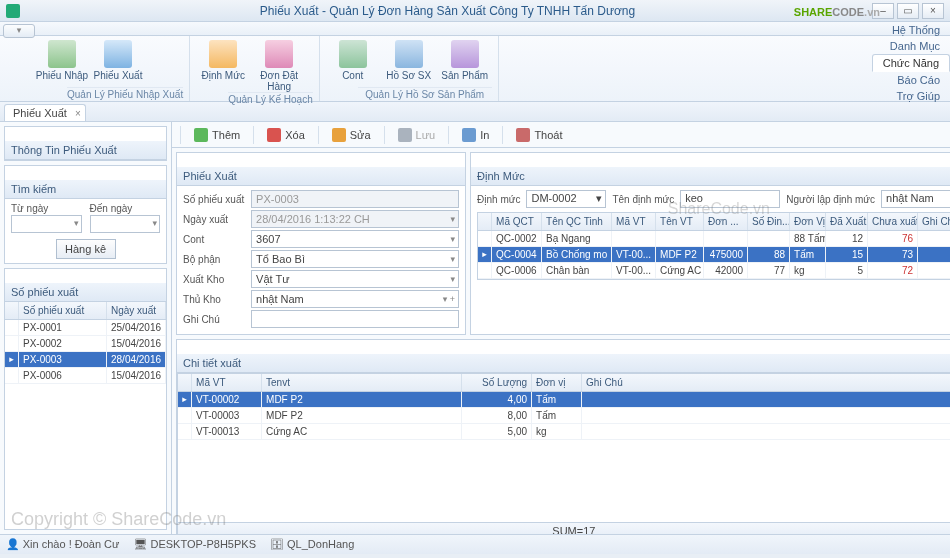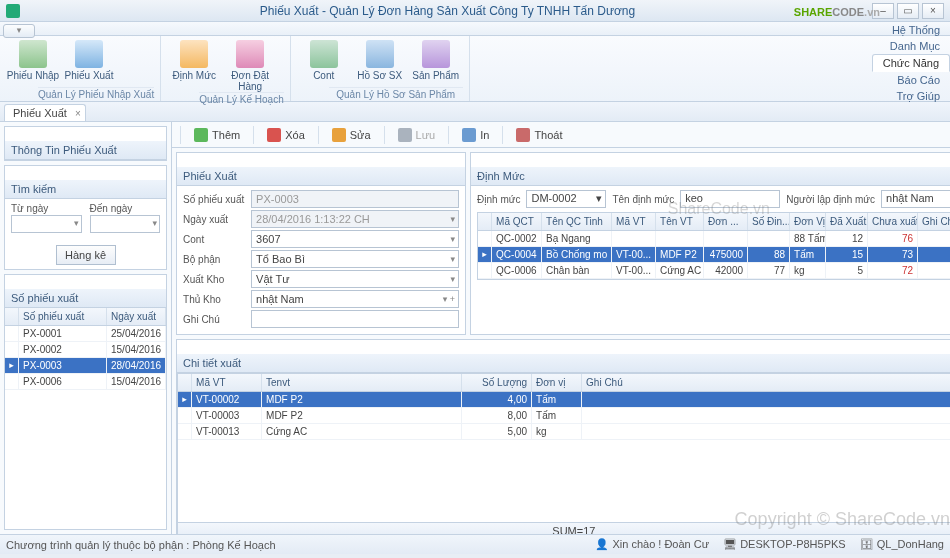--- a/index.html
+++ b/index.html
@@ -13,21 +13,21 @@
 .logo-share { position:absolute; right:70px; top:2px; font-weight:bold; color:#5aa500; font-size:15px;}
 .logo-share span{color:#888;}
 
 
 .menubar { height: 14px; background: linear-gradient(#f6f9fd,#e9f0f8); display: flex; align-items: flex-end; padding-left: 40px; border-bottom: 1px solid #c4d2e2; flex-direction: column; }
 .menubar .tab { padding: 2px 10px; color: #45668e; cursor: default; }
 .menubar .tab.active { background: #fff; border: 1px solid #c4d2e2; border-bottom: 1px solid #fff; border-radius: 3px 3px 0 0; color:#333;margin-left:40px; }
 .menu-corner { position:absolute; left:3px; top:24px; width:32px; height:14px; background:linear-gradient(#fcfdfe,#e4ecf5); border:1px solid #b7c4d3; border-radius:3px; font-size:9px; text-align:center; color:#888;}
 
 
-.ribbon { height: 66px; background: linear-gradient(#f9fbfe,#edf3fa); border-bottom: 1px solid #c4d2e2; display:flex; }
+.ribbon { height: 66px; background: linear-gradient(#f9fbfe,#edf3fa); border-bottom: 1px solid #c4d2e2; display:flex;padding-left:29px; }
 .rgroup { border-right:1px solid #d5e0ec; padding:2px 6px 0 6px; display:flex; flex-direction:column; }
 .rgroup-items { display:flex; gap:2px; flex:1;}
 .rbtn { width:54px; display:flex; flex-direction:column; align-items:center; padding-top:2px; cursor:default;}
 .rbtn .ricn { width:28px; height:28px; border-radius:3px; margin-bottom:2px;}
 .rbtn .rlbl { font-size:10px; color:#3c5a7c; text-align:center; line-height:11px;}
 .rgroup-title { font-size:10px; color:#6b87a7; text-align:center; padding:1px 0; border-top:1px solid #e0e8f2;margin-left:32px;}
 .ic1{background:linear-gradient(#cfe6cf,#8cc48c);} .ic2{background:linear-gradient(#d5e8f9,#7eb3e2);}
 .ic3{background:linear-gradient(#fde3c0,#f4b861);} .ic4{background:linear-gradient(#f6cfe1,#de8ab7);}
 .ic5{background:linear-gradient(#cde4d5,#8cc49c);} .ic6{background:linear-gradient(#e0d3f0,#b795db);}
 .ic7{background:linear-gradient(#cfe2f5,#8ab6df);}
@@ -40,21 +40,21 @@
 
 .main { display:flex; height:412px; }
 .leftpane { width:210px; border-right:1px solid #c4d2e2; background:#f7fafd; padding:4px; display:flex; flex-direction:column; gap:4px;}
 .rightpane { flex:1; background:#f7fafd; display:flex; flex-direction:column; }
 
 .panel { border:1px solid #c4d2e2; background:#fff; }
 .panel-h { background:linear-gradient(#eef4fb,#dfe9f5); border-bottom:1px solid #c4d2e2; padding:3px 6px; color:#3c5a7c; font-size:11px;margin-top:14px;}
 .panel-b { padding:4px 6px; }
 
 
-.search-b { display:flex; flex-direction:column; gap:8px;}
+.search-b { display:flex; flex-direction:column; gap:2px;}
 .search-row { display:flex; gap:8px;}
 .search-col { flex:1; display:flex; flex-direction:column;}
 .search-col label{color:#555; font-size:10px; margin-bottom:1px;}
 .inpdate { height:18px; border:1px solid #b7c4d3; background:#fff; width:100%; position:relative;}
 .inpdate .dd{position:absolute;right:2px;top:2px;color:#888;font-size:9px;}
 .listbtn { width:60px; height:20px; background:linear-gradient(#fdfdfd,#e7edf5); border:1px solid #b0bfd0; margin:4px auto 0; text-align:center; line-height:18px; color:#444;}
 
 
 .grid { border:1px solid #c4d2e2; }
 .ghead { display:flex; background:linear-gradient(#f3f7fc,#e4ecf6); border-bottom:1px solid #c4d2e2;}
@@ -93,21 +93,21 @@
 
 .chit-panel{ flex:1; display:flex; flex-direction:column;}
 .chit-grid{ flex:1; }
 .chit-footer{ background:linear-gradient(#f3f7fc,#e4ecf6); border-top:1px solid #c4d2e2; display:flex; justify-content:center; padding:2px; font-size:10px; color:#444;}
 .nav-footer{ height:18px; background:linear-gradient(#f3f7fc,#e4ecf6); border-top:1px solid #c4d2e2; display:flex; align-items:center; gap:2px; padding:0 4px; font-size:10px; color:#666;}
 .nav-footer .nb{width:14px;text-align:center;color:#888;}
 
 .statusbar{ height:20px; background:linear-gradient(#f0f5fb,#e3ebf5); border-top:1px solid #c4d2e2; display:flex; align-items:center; padding:0 6px; color:#555; font-size:10px; justify-content:space-between;}
 .statusbar .sright{display:flex;gap:14px;}
 .red{color:#c33;}
-.watermark{position:absolute; left:0; right:0; bottom:28px; text-align:right; color:rgba(120,120,120,0.35); font-size:18px; pointer-events:none;padding-left:20px;}
+.watermark{position:absolute; left:11px; right:0; bottom:28px; text-align:left; color:rgba(120,120,120,0.35); font-size:18px; pointer-events:none;}
 .watermark2{position:absolute; right:180px; top:200px; color:rgba(120,120,120,0.3); font-size:16px; pointer-events:none;}
 </style>
 </head>
 <body>
 
 <div class="titlebar">
   <div class="title-icon"></div>
   <div class="title-text">Phiếu Xuất - Quản Lý Đơn Hàng Sản Xuất Công Ty TNHH Tấn Dương</div>
   <div class="logo-share">
     <span style="color:#5aa500">SHARE</span><span style="color:#888">CODE</span><span style="color:#aaa">.vn</span>
@@ -451,21 +451,20 @@
               <span class="nb">✓</span>
               <span class="nb">×</span>
           </div>
         </div>
       </div>
     </div>
   </div>
 </div>
 
 <div class="statusbar">
-  <div>Chương trình quản lý thuộc bộ phận : Phòng Kế Hoạch</div>
   <div class="sright">
     <span>👤 <span>Xin chào ! Đoàn Cư</span></span>
     <span>🖥 <span>DESKTOP-P8H5PKS</span></span>
     <span>🗄 <span>QL_DonHang</span></span>
   </div>
 </div>
 
 <div class="watermark2">ShareCode.vn</div>
 <div class="watermark">Copyright © ShareCode.vn</div>
 

